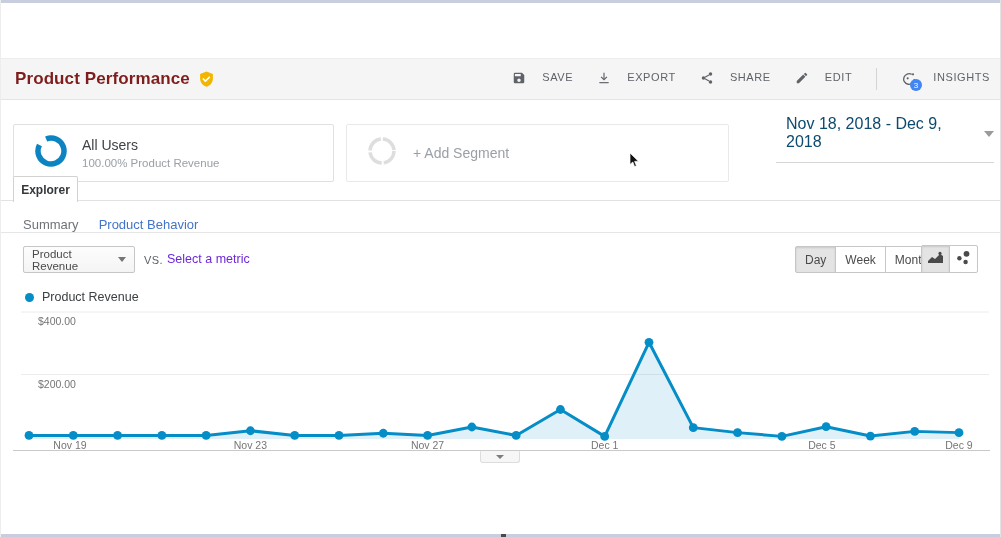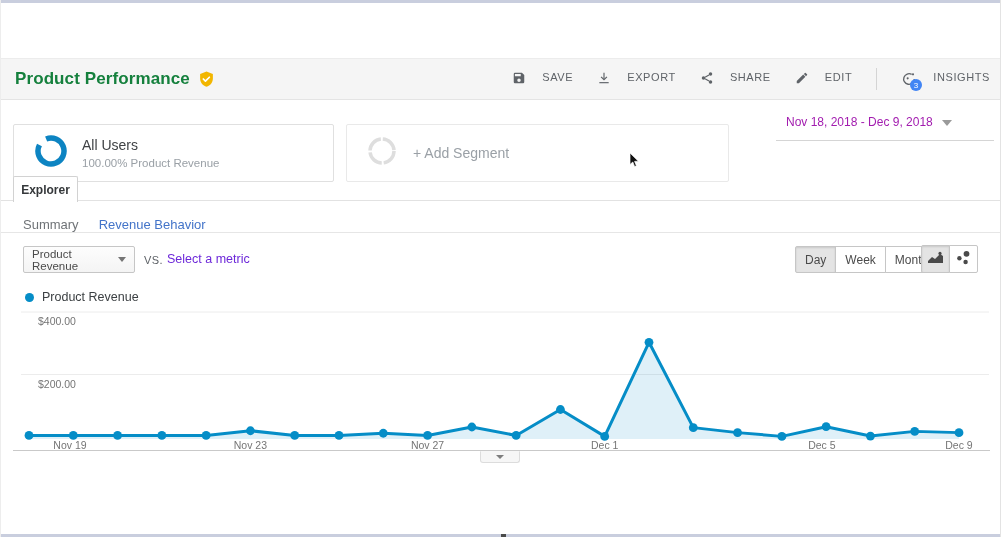--- a/index.html
+++ b/index.html
@@ -5,41 +5,41 @@
   * { margin:0; padding:0; box-sizing:border-box; }
   html,body { width:1001px; height:537px; }
   body { font-family:"Liberation Sans", sans-serif; background:#fff; position:relative; overflow:hidden; }
   .frame { position:absolute; inset:0; background:#fff; border-left:1px solid #ededed; border-right:1px solid #e3e3e3; }
   .edge-top { position:absolute; top:0; left:0; width:100%; height:3px; background:#c9cede; }
   .edge-bottom { position:absolute; top:534px; left:0; width:100%; height:3px; background:#c9cede; }
   .bottom-tick { position:absolute; top:534px; left:500px; width:5px; height:3px; background:#4a4a4a; }
 
   
   .header { position:absolute; top:58px; left:0; width:100%; height:42px; background:#f5f5f5; border-top:1px solid #ececec; border-bottom:1px solid #e4e4e4; display:flex; align-items:center; }
-  .page-title { font-size:17px; font-weight:700; color:#15803d; margin-left:14px; letter-spacing:.1px; }
+  .page-title { font-size:17px; font-weight:700; color:#7f1d1d; margin-left:14px; letter-spacing:.1px; }
   .badge { margin-left:8px; display:flex; align-items:center; }
   .toolbar { position:absolute; right:10px; top:0; height:100%; display:flex; align-items:center; gap:24px; }
   .tb-item { display:flex; align-items:flex-start; gap:16px; font-size:11px; color:#5f6368; letter-spacing:.6px; cursor:pointer; font-weight:400; }
   .tb-divider { width:1px; height:22px; background:#d4d4d4; }
   .insights-wrap { position:relative; display:flex; }
   .insights-badge { position:absolute; right:-5px; bottom:-4px; width:12px; height:12px; background:#4285f4; border-radius:50%; color:#fff; font-size:8px; display:flex; align-items:center; justify-content:center; }
 
   
   .segment-card { position:absolute; top:124px; height:58px; background:#fff; border:1px solid #e0e0e0; border-radius:2px; display:flex; align-items:center; }
   .card-allusers { left:12px; width:321px; }
   .card-addsegment { left:345px; width:383px; border-color:#e9e9e9; }
   .seg-icon { margin-left:20px; }
   .seg-text { margin-left:14px; }
   .seg-title { font-size:14px; color:#3f4245; }
   .seg-sub { font-size:11.5px; color:#9aa0a6; margin-top:4px; }
   .add-seg-label { font-size:14px; color:#9aa0a6; margin-left:16px; }
 
   
   .date-range { position:absolute; top:111px; left:775px; width:218px; padding:4px 0 11px 10px; border-bottom:1px solid #d5d5d5; display:flex; align-items:center; }
-  .date-label { font-size:12px; color:#a21caf; }
+  .date-label { font-size:16px; color:#0c4a6e; }
   .caret { width:0; height:0; border-left:5px solid transparent; border-right:5px solid transparent; border-top:6px solid #9a9a9a; margin-left:9px; margin-top:2px; }
 
   
   .tabline { position:absolute; top:200px; left:0; width:100%; height:1px; background:#e2e2e2; }
   .tab-explorer { position:absolute; top:176px; left:12px; width:65px; height:26px; background:#fff; border:1px solid #d2d2d2; border-bottom:none; z-index:2; display:flex; align-items:center; justify-content:center; font-size:12px; font-weight:700; color:#35383b; border-radius:2px 2px 0 0; }
   .subnav { position:absolute; top:217px; left:22px; display:flex; gap:20px; font-size:13px; }
   .subnav-summary { color:#6f7377; }
   .subnav-link { cursor:pointer; }
   .divider-232 { position:absolute; top:232px; left:0; width:100%; height:1px; background:#e6e6e6; }
 
@@ -166,21 +166,21 @@
     <span class="date-label">Nov 18, 2018 - Dec 9, 2018</span>
     <span class="caret"></span>
   </div>
 
   <div class="tabline"></div>
   <div class="tab-explorer">
     <span>Explorer</span>
   </div>
   <div class="subnav">
     <span class="subnav-summary">Summary</span>
-    <span class="subnav-link link-blue" style="color: rgb(67, 116, 201);">Revenue Behavior</span>
+    <span class="subnav-link link-blue" style="color: rgb(67, 116, 201);">Product Behavior</span>
   </div>
   <div class="divider-232"></div>
 
   <div class="metric-btn">
     <span>Product Revenue</span>
     <span class="caret"></span>
   </div>
   <span class="vs-label">VS.</span>
   <span class="select-metric link-blue" style="color: #6d28d9;">Select a metric</span>
 

